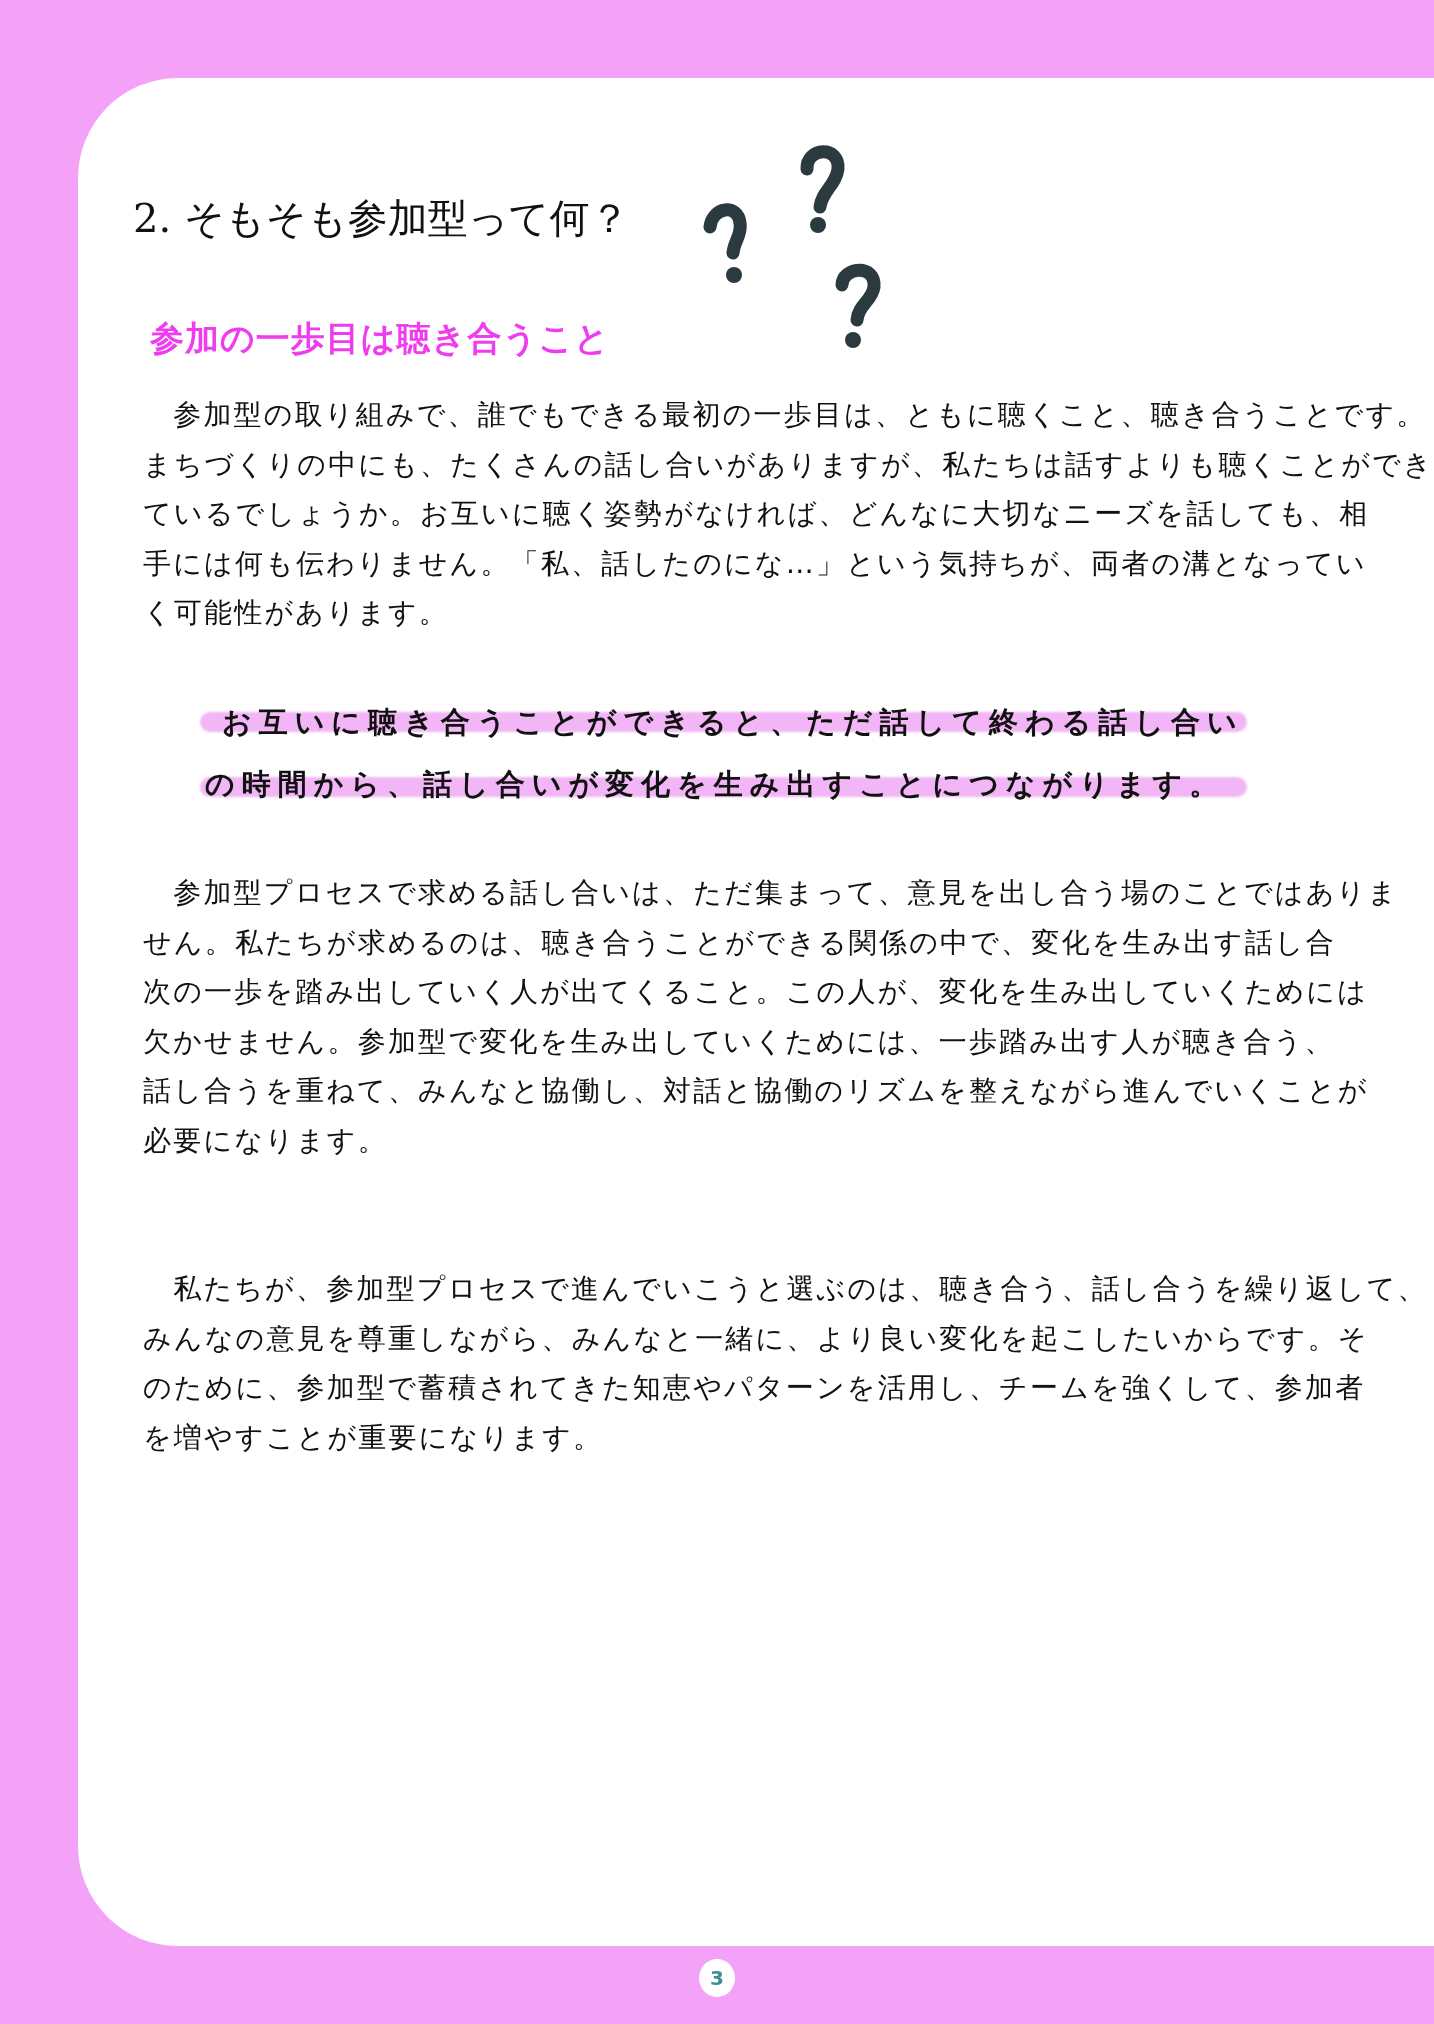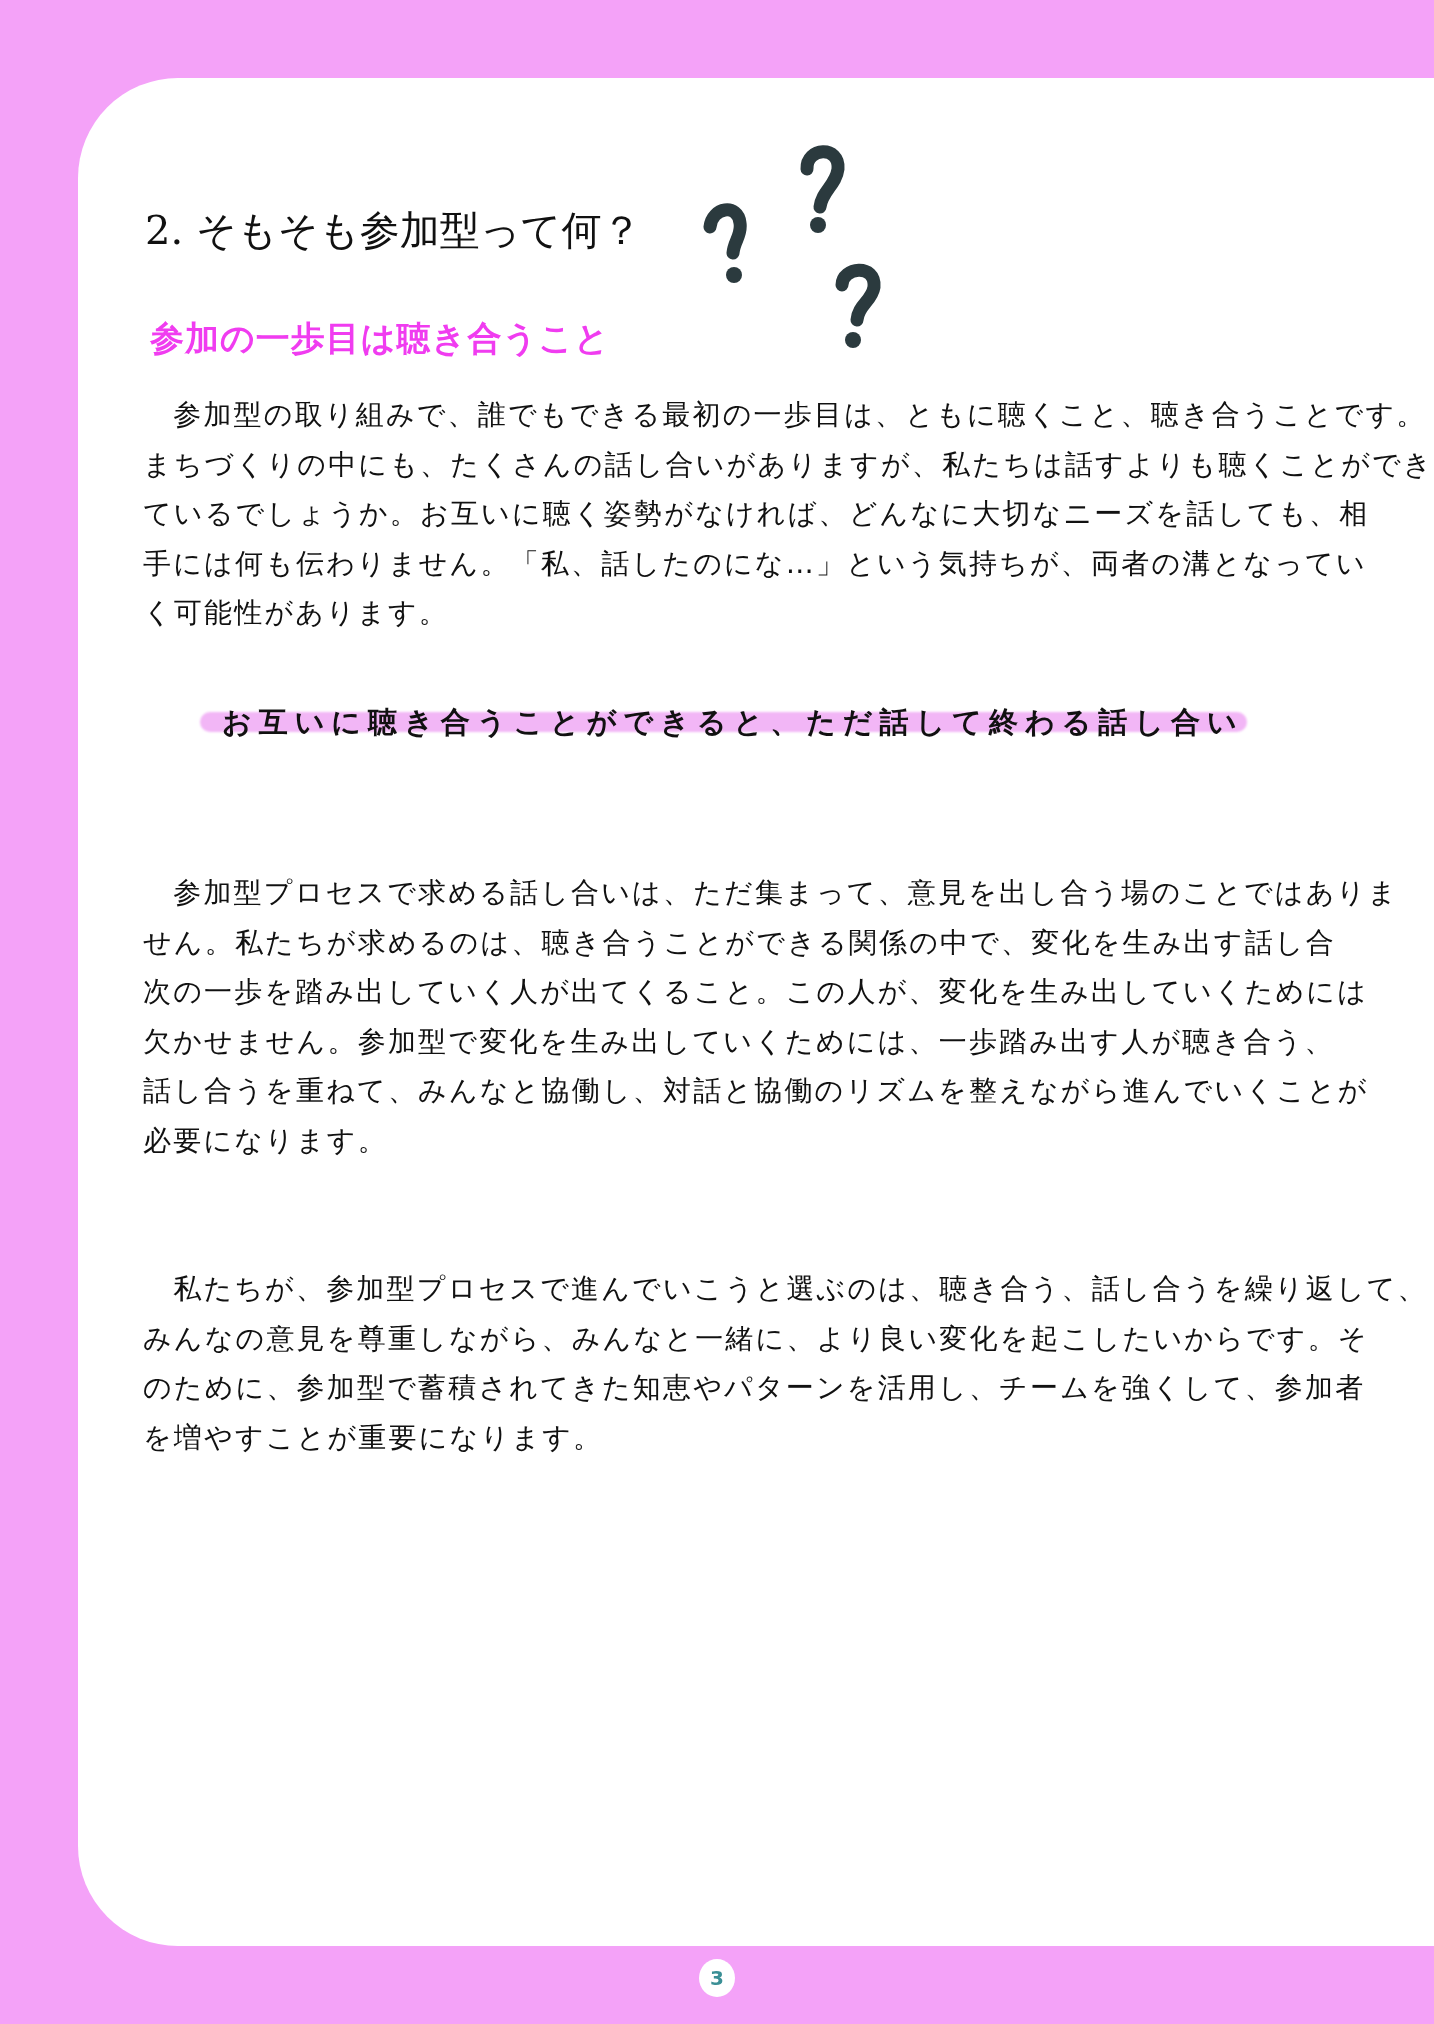--- a/index.html
+++ b/index.html
@@ -58,21 +58,21 @@
       border-radius: 50%; background: #ffffff;
       display: flex; align-items: center; justify-content: center;
       font-family: "DejaVu Sans", sans-serif; font-weight: bold; font-size: 20px; color: #3a8f95;
     }
   </style>
 </head>
 <body>
 
 <div class="sheet"></div>
 
-<h1 class="title" style="margin:12px;font-weight:normal;">2. そもそも参加型って何？</h1>
+<h1 class="title" style="margin:0;font-weight:normal;">2. そもそも参加型って何？</h1>
 
 <svg class="qmarks" viewBox="0 0 210 225" xmlns="http://www.w3.org/2000/svg">
   <g fill="none" stroke="#2b3a3e" stroke-width="13" stroke-linecap="round">
     <path d="M20 92 C 22 72, 48 68, 50 88 C 52 100, 44 106, 43 118"></path>
   </g>
   <circle cx="44" cy="140" r="8" fill="#2b3a3e"></circle>
   <g fill="none" stroke="#2b3a3e" stroke-width="13" stroke-linecap="round">
     <path d="M117 34 C 116 12, 150 10, 148 34 C 146 50, 132 56, 130 72"></path>
   </g>
   <circle cx="128" cy="90" r="8" fill="#2b3a3e"></circle>
@@ -90,20 +90,24 @@
   <span class="line">ているでしょうか。お互いに聴く姿勢がなければ、どんなに大切なニーズを話しても、相</span>
   <span class="line">手には何も伝わりません。「私、話したのにな…」という気持ちが、両者の溝となってい</span>
   <span class="line">く可能性があります。</span>
 </div>
 
 <div class="callout">
   <div class="cline l1">
     <div class="hl"></div>
     <span class="ct">お互いに聴き合うことができると、ただ話して終わる話し合い</span>
   </div>
+  <div class="cline l2">
+    <div class="hl"></div>
+    <span class="ct">の時間から、話し合いが変化を生み出すことにつながります。</span>
+  </div>
 </div>
 
 <div class="para p2">
   <span class="line">　参加型プロセスで求める話し合いは、ただ集まって、意見を出し合う場のことではありま</span>
   <span class="line">せん。私たちが求めるのは、聴き合うことができる関係の中で、変化を生み出す話し合</span>
   <span class="line">次の一歩を踏み出していく人が出てくること。この人が、変化を生み出していくためには</span>
   <span class="line">欠かせません。参加型で変化を生み出していくためには、一歩踏み出す人が聴き合う、</span>
   <span class="line">話し合うを重ねて、みんなと協働し、対話と協働のリズムを整えながら進んでいくことが</span>
   <span class="line">必要になります。</span>
 </div>

